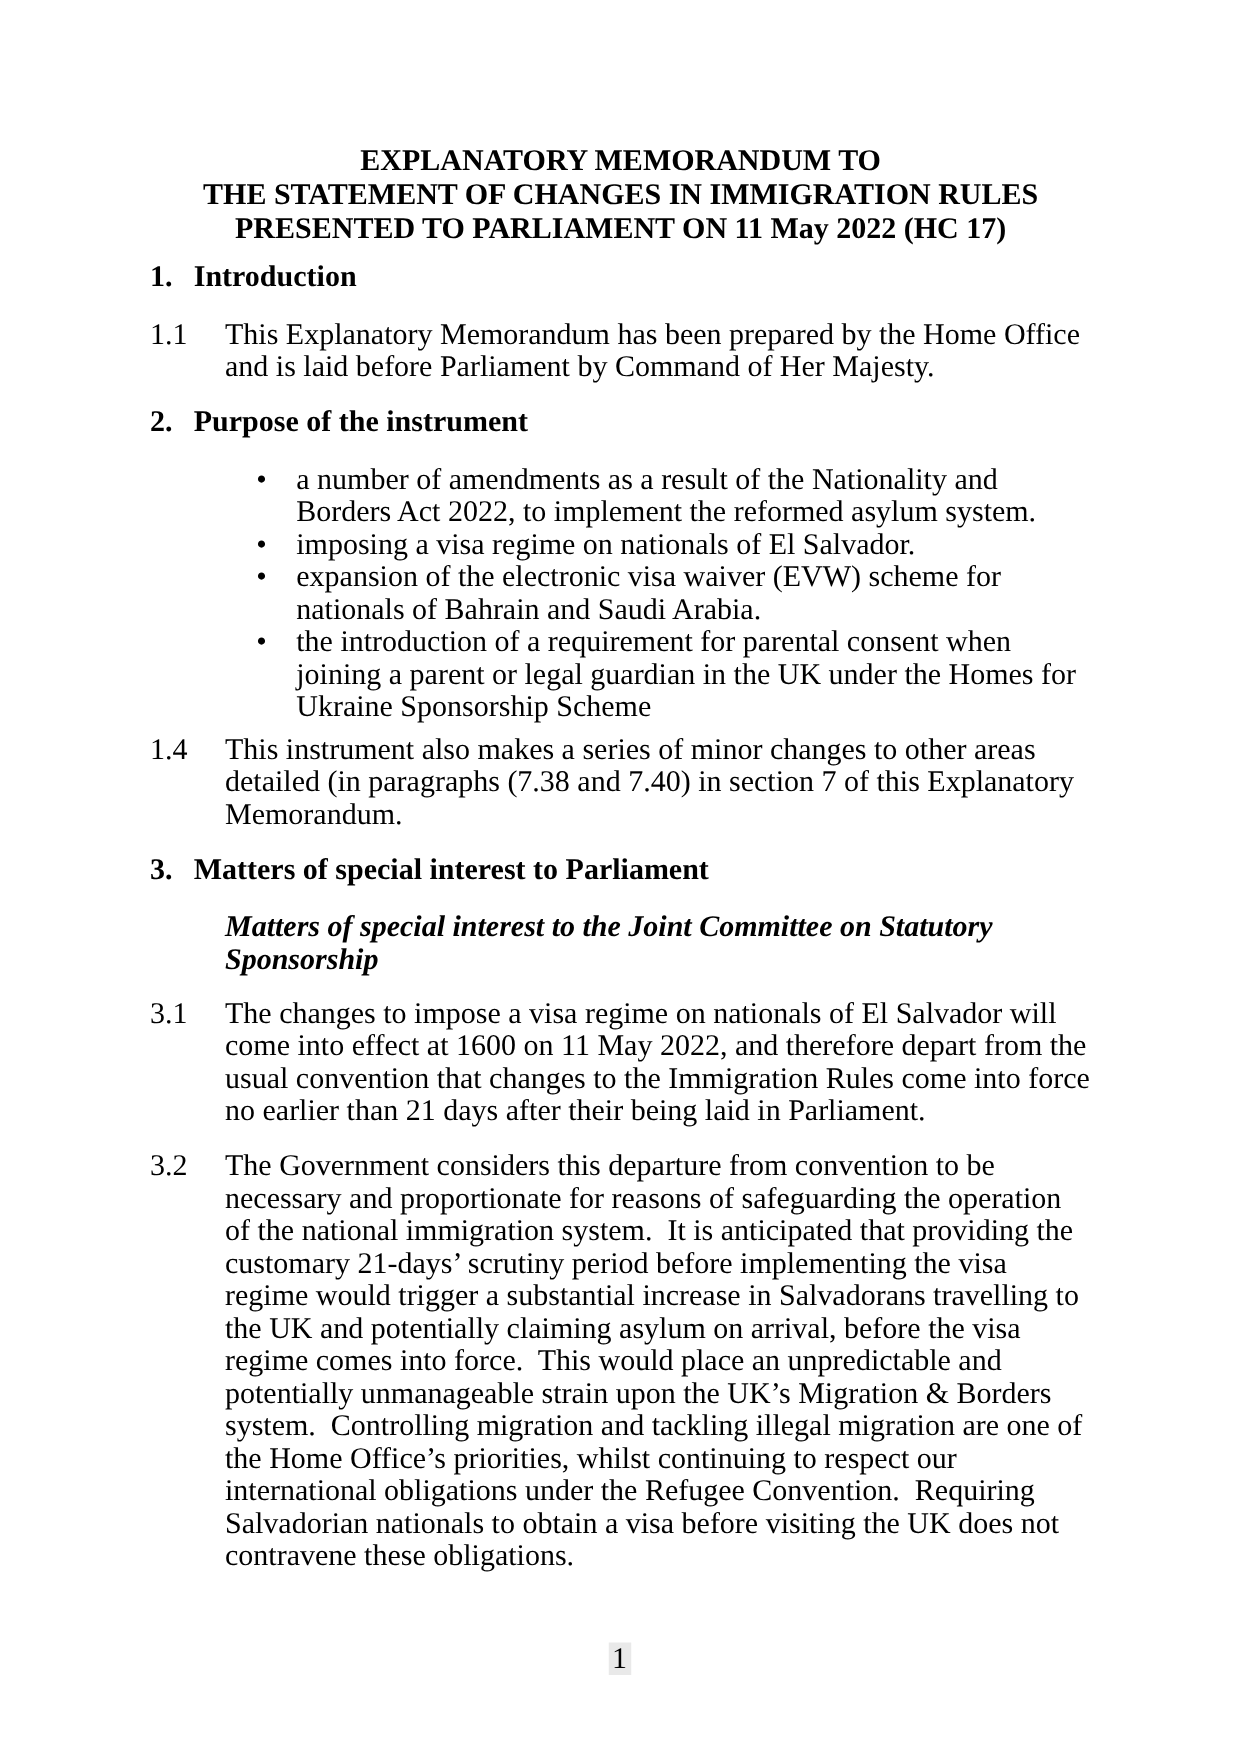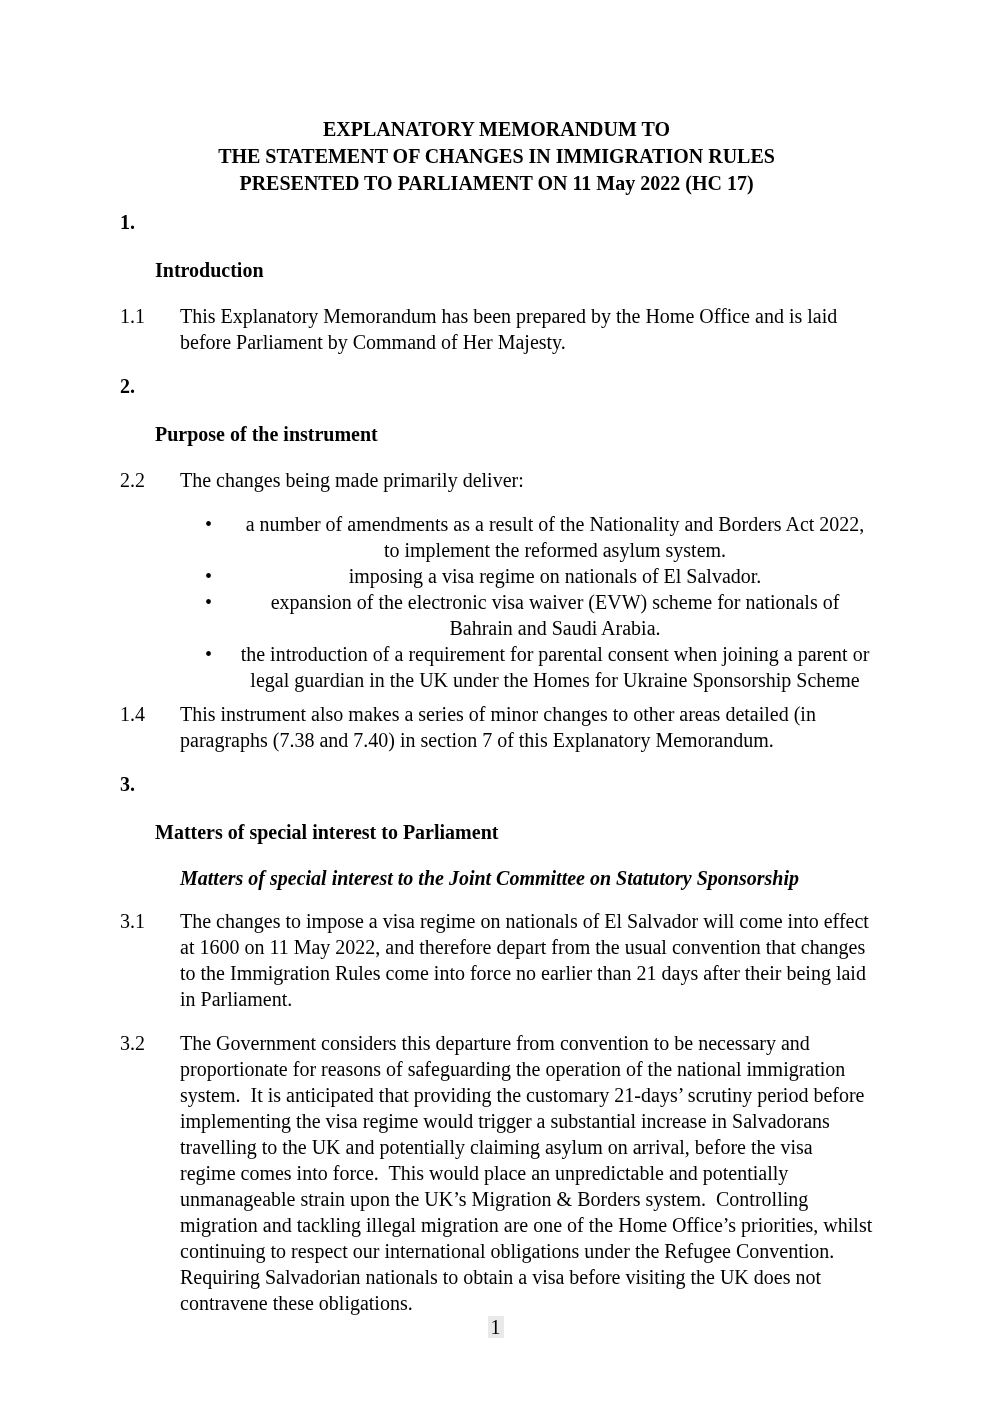--- a/index.html
+++ b/index.html
@@ -7,21 +7,21 @@
     padding: 0;
     background: #ffffff;
   }
   .page {
     position: relative;
     width: 991px;
     height: 1401px;
     background: #ffffff;
     color: #000000;
     font-family: "Liberation Serif", "DejaVu Serif", serif;
-    font-size: 20px;
+    font-size: 24px;
     line-height: 26px;
     box-sizing: border-box;
     padding: 116px 118px 0 120px;
     overflow: hidden;
   }
   .doc-title {
     text-align: center;
     font-weight: bold;
     line-height: 27px;
     margin: 0 0 12px 0;
@@ -30,21 +30,20 @@
     display: flex;
     font-weight: bold;
     margin: 0 0 20px 0;
   }
   .sec-num {
     width: 35px;
     flex: none;
   }
   .sec-title {
     flex: 1;
-    margin-top: 48px;
   }
   .para {
     display: flex;
     margin: 0 0 18px 0;
   }
   .para-num {
     width: 60px;
     flex: none;
   }
   .para-text {
@@ -60,21 +59,20 @@
     display: flex;
     padding-left: 85px;
   }
   .bullet-marker {
     width: 32px;
     flex: none;
   }
   .bullet-text {
     flex: 1;
     white-space: pre-wrap;
-    text-align: center;
   }
   .subheading {
     font-weight: bold;
     font-style: italic;
     margin: 0 0 17px 60px;
   }
   .page-number {
     position: absolute;
     left: 0;
     right: 0;
@@ -106,24 +104,20 @@
     <div class="para">
       <span class="para-num">1.1</span>
       <div class="para-text">This Explanatory Memorandum has been prepared by the Home Office and is laid before Parliament by Command of Her Majesty.</div>
     </div>
   </section>
 
   <section>
     <div class="sec-heading">
       <span class="sec-num">2.</span>
       <span class="sec-title">Purpose of the instrument</span>
-    </div>
-    <div class="para">
-      <span class="para-num">2.2</span>
-      <div class="para-text">The changes being made primarily deliver:</div>
     </div>
     <ul class="bullets">
       <li class="bullet">
         <span class="bullet-marker">•</span>
         <span class="bullet-text">a number of amendments as a result of the Nationality and Borders Act 2022, to implement the reformed asylum system.</span>
       </li>
       <li class="bullet">
         <span class="bullet-marker">•</span>
         <span class="bullet-text">imposing a visa regime on nationals of El Salvador.</span>
       </li>

